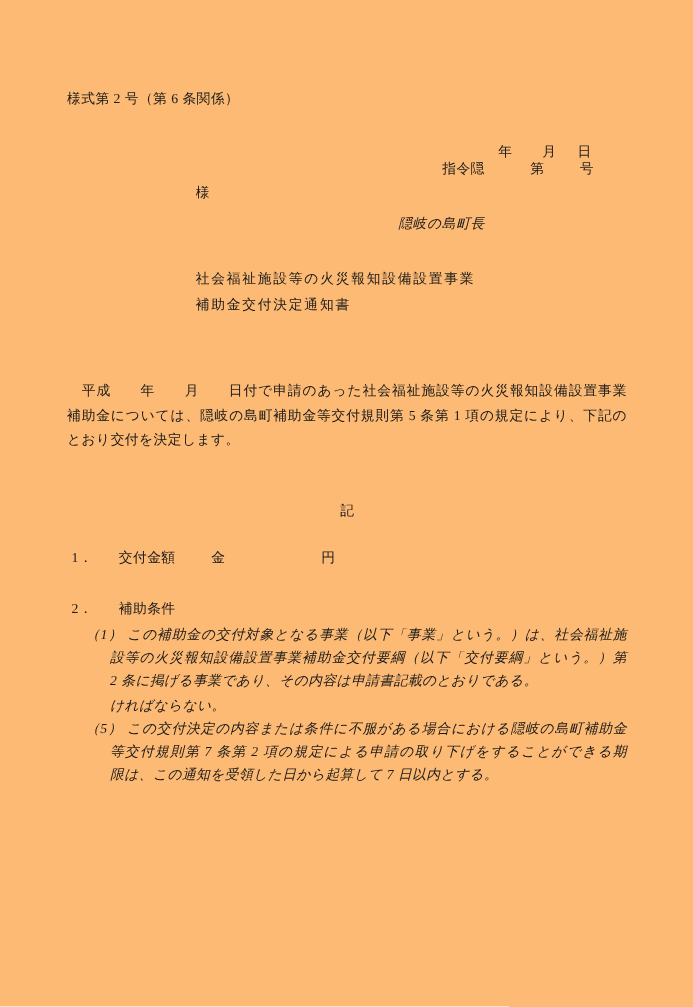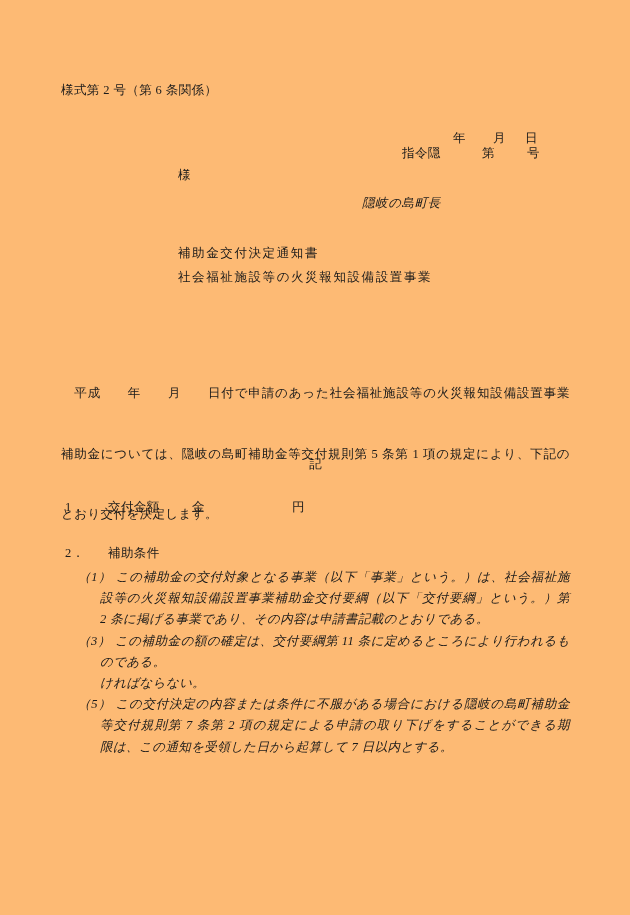--- a/index.html
+++ b/index.html
@@ -24,21 +24,21 @@
   .date-line{top:132px;left:0;width:630px;height:16px;}
   .date-line span{position:absolute;top:0;}
   .d-year{left:453px;}
   .d-month{left:493px;}
   .d-day{left:525px;}
   .addressee{top:169px;left:178px;}
   .issuer{top:197px;left:362px;letter-spacing:0.6px;font-style:italic;}
   .doc-title{top:241px;left:178px;letter-spacing:1.6px;}
   .doc-title .tline{height:24.2px;line-height:24.2px;}
   .body-par{top:344px;left:61px;width:509px;}
-  .body-par .line{height:22.6px;line-height:22.6px;margin-top:38px;}
+  .body-par .line{height:22.6px;line-height:22.6px;}
   .fill{text-align:justify;text-align-last:justify;}
   .ki{top:458px;left:61px;width:509px;text-align:center;letter-spacing:0;}
   .item-line{height:16px;}
   .item-line span{position:absolute;top:0;white-space:nowrap;}
   .item1{top:501px;left:65px;width:500px;}
   .item2{top:547px;left:65px;width:500px;}
   .i-no{left:0;}
   .i-label{left:43px;}
   .i-kin{left:127px;}
   .i-yen{left:227px;}
@@ -65,22 +65,22 @@
     <span class="d-year">年</span>
     <span class="d-month">月</span>
     <span class="d-day">日</span>
   </div>
 
   <div class="abs addressee">様</div>
 
   <div class="abs issuer">隠岐の島町長</div>
 
   <div class="abs doc-title">
+    <div class="tline">社会福祉施設等の火災報知設備設置事業</div>
     <div class="tline">補助金交付決定通知書</div>
-    <div class="tline">社会福祉施設等の火災報知設備設置事業</div>
   </div>
 
   <div class="abs body-par">
     <div class="line fill">　平成　　年　　月　　日付で申請のあった社会福祉施設等の火災報知設備設置事業</div>
     <div class="line fill">補助金については、隠岐の島町補助金等交付規則第 5 条第 1 項の規定により、下記の</div>
     <div class="line">とおり交付を決定します。</div>
   </div>
 
   <div class="abs ki">記</div>
 
@@ -100,26 +100,20 @@
 
     <div class="cond">
       <div class="line first fill">
         <span class="marker">（1）</span><span>この補助金の交付対象となる事業（以下「事業」という。）は、社会福祉施</span>
       </div>
       <div class="line fill">設等の火災報知設備設置事業補助金交付要綱（以下「交付要綱」という。）第</div>
       <div class="line">2 条に掲げる事業であり、その内容は申請書記載のとおりである。</div>
     </div>
 
 
-    <div class="cond">
-      <div class="line first fill">
-        <span class="marker">（3）</span><span>この補助金の額の確定は、交付要綱第 11 条に定めるところにより行われるも</span>
-      </div>
-      <div class="line">のである。</div>
-    </div>
 
     <div class="cond">
       <div class="line">ければならない。</div>
     </div>
 
     <div class="cond">
       <div class="line first fill">
         <span class="marker">（5）</span><span>この交付決定の内容または条件に不服がある場合における隠岐の島町補助金</span>
       </div>
       <div class="line fill">等交付規則第 7 条第 2 項の規定による申請の取り下げをすることができる期</div>

